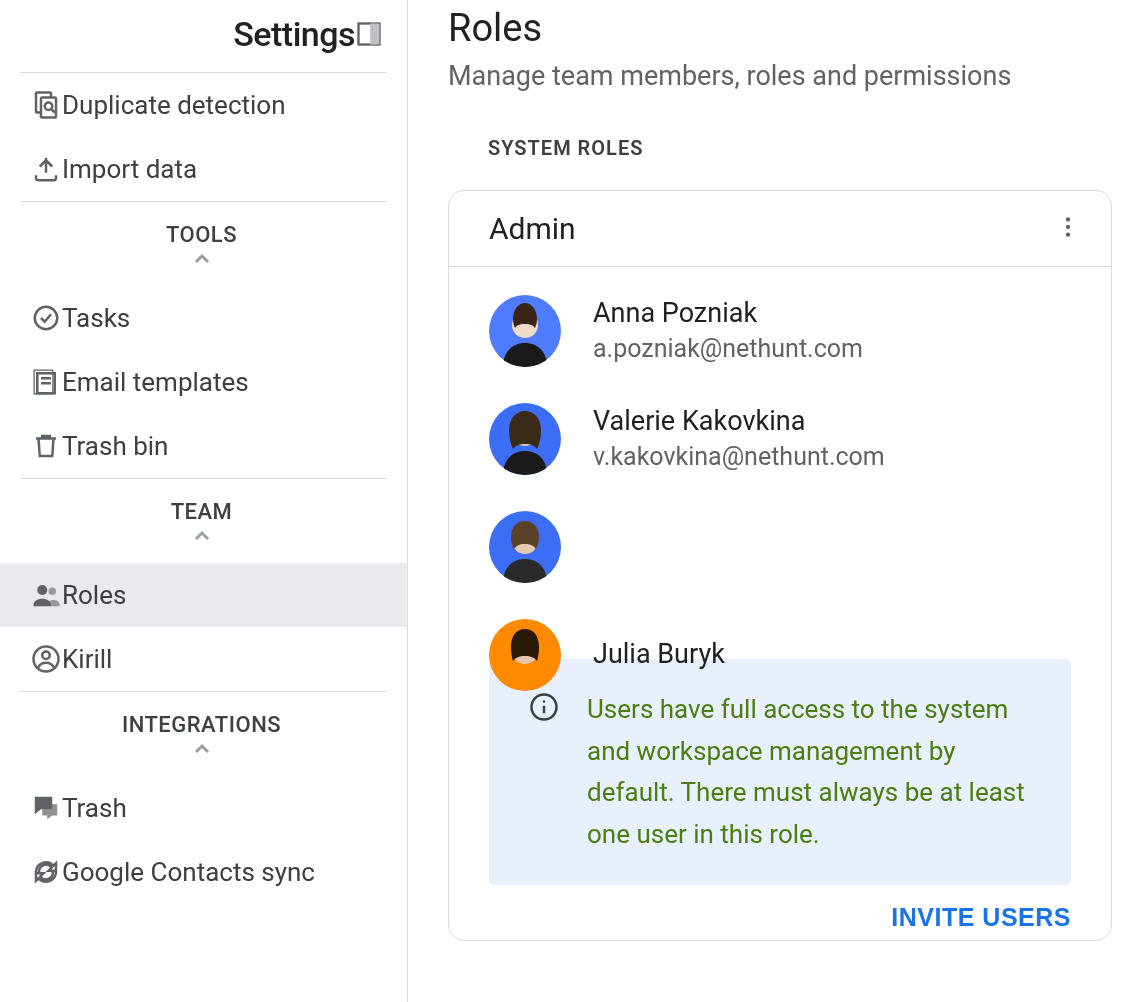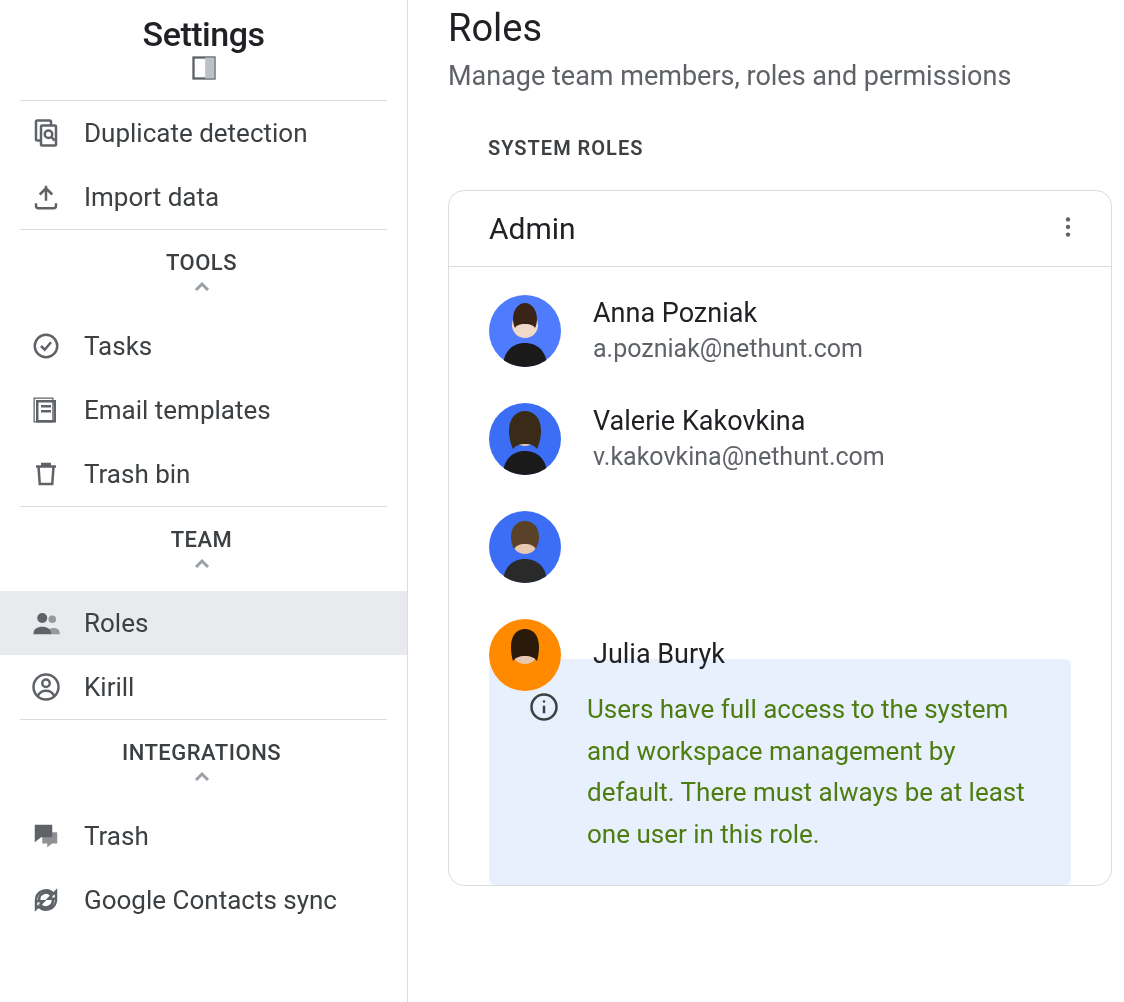--- a/index.html
+++ b/index.html
@@ -16,38 +16,36 @@
     width: 408px;
     border-right: 1px solid #dadce0;
     padding-top: 6px;
     background: #fff;
   }
   .sidebar-header {
     display: flex;
     align-items: center;
     justify-content: flex-end;
     padding: 8px 24px 18px 24px;
-    flex-direction: column;
   }
   .sidebar-title {
     font-size: 34px;
     font-weight: 500;
     color: #202124;
     letter-spacing: -0.5px;
   }
   .collapse-icon svg { display: block; }
   .divider {
     border: none;
     border-top: 1px solid #dadce0;
     margin: 0 20px;
   }
   .nav-item {
     display: flex;
     align-items: center;
-    gap: 22px;
     padding: 16px 28px 16px 30px;
     cursor: pointer;
     font-size: 26px;
     color: #3c4043;
   }
   .nav-item.active { background: #e8eaed; }
   .nav-item .icon { width: 32px; height: 32px; display: flex; align-items: center; justify-content: center; color:#5f6368;}
   .section-header {
     display: flex;
     align-items: center;
@@ -365,14 +363,17 @@
         <span class="info-icon">
           <svg width="30" height="30" viewBox="0 0 24 24" fill="none" stroke="#3c4043" stroke-width="2">
               <circle cx="12" cy="12" r="10"></circle>
               <line x1="12" y1="11" x2="12" y2="17"></line>
               <circle cx="12" cy="7.5" r="1" fill="#3c4043" stroke="none"></circle>
             </svg>
         </span>
         <span>Users have full access to the system and workspace management by default. There must always be at least one user in this role.</span>
       </div>
     </div>
+    <div class="invite-row">
+      <button class="invite-btn">INVITE USERS</button>
+    </div>
   </div>
 </main>
 
 </body></html>

